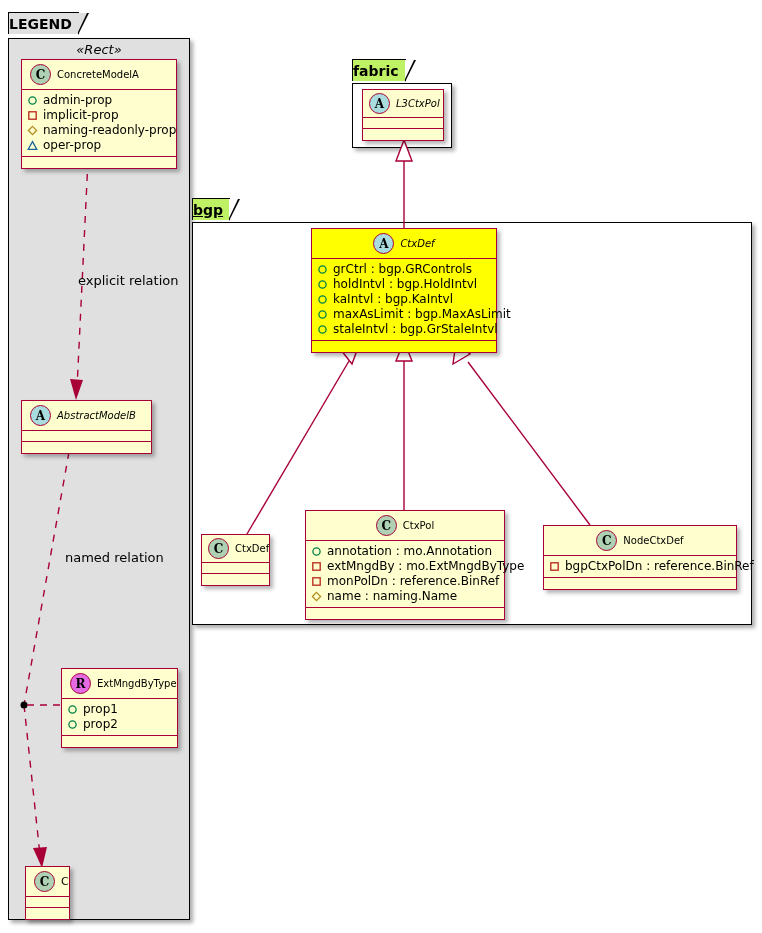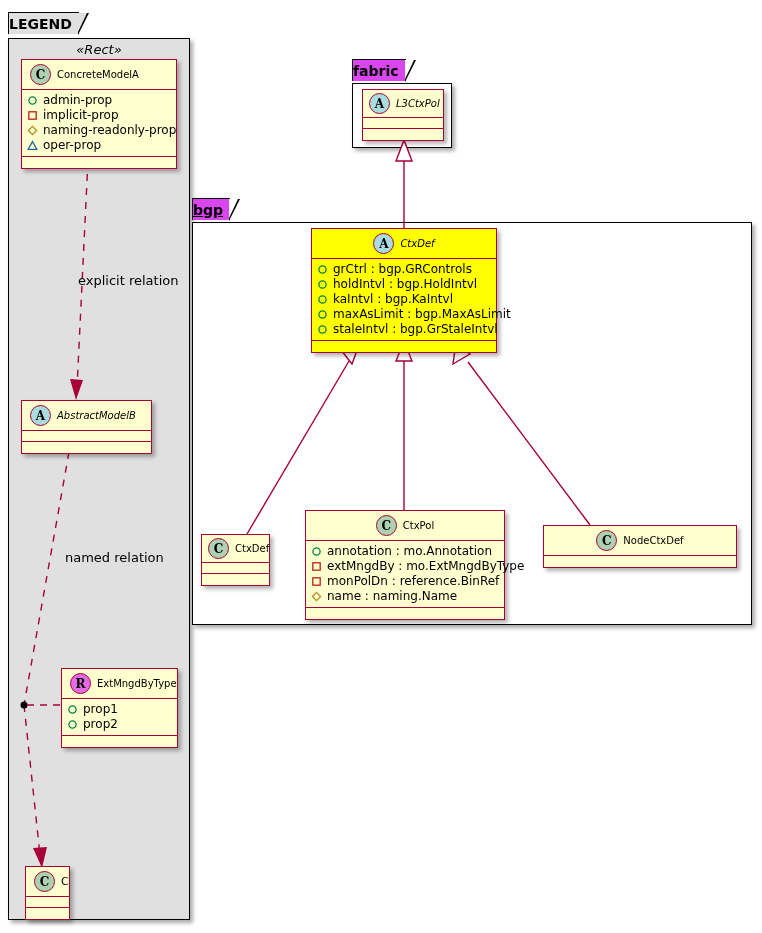--- a/index.html
+++ b/index.html
@@ -24,21 +24,21 @@
     border-bottom: none;
     background: #e0e0e0;
     font-weight: bold;
     font-size: 14px;
     color: #000000;
     line-height: 1;
     padding: 4px 6px 3px 0;
     white-space: nowrap;
     z-index: 3;
   }
-  .pkg-tab.white { background: #d946ef; }
+  .pkg-tab.white { background: #bef264; }
   .pkg-tab-fold {
     position: absolute;
     top: 0;
     right: -11px;
     width: 0;
     height: 0;
     border-left: 11px solid #000000;
     border-bottom: 22px solid transparent;
   }
   .pkg-tab-fold::after {
@@ -387,16 +387,24 @@
       </div>
     </div>
     <div class="cls-ops"></div>
   </div>
 
   <div class="cls" style="left:543px; top:525px; width:194px;">
     <div class="cls-head">
       <span class="tico c">C</span>
       <span class="cls-name">NodeCtxDef</span>
     </div>
+    <div class="cls-attrs">
+      <div class="attr">
+        <svg class="vis" viewBox="0 0 11 11">
+            <rect x="1.8" y="1.8" width="7.4" height="7.4" fill="none" stroke="#B8241A" stroke-width="1.3"></rect>
+          </svg>
+        <span>bgpCtxPolDn : reference.BinRef</span>
+      </div>
+    </div>
     <div class="cls-ops"></div>
   </div>
 
 </div>
 
 </body></html>

